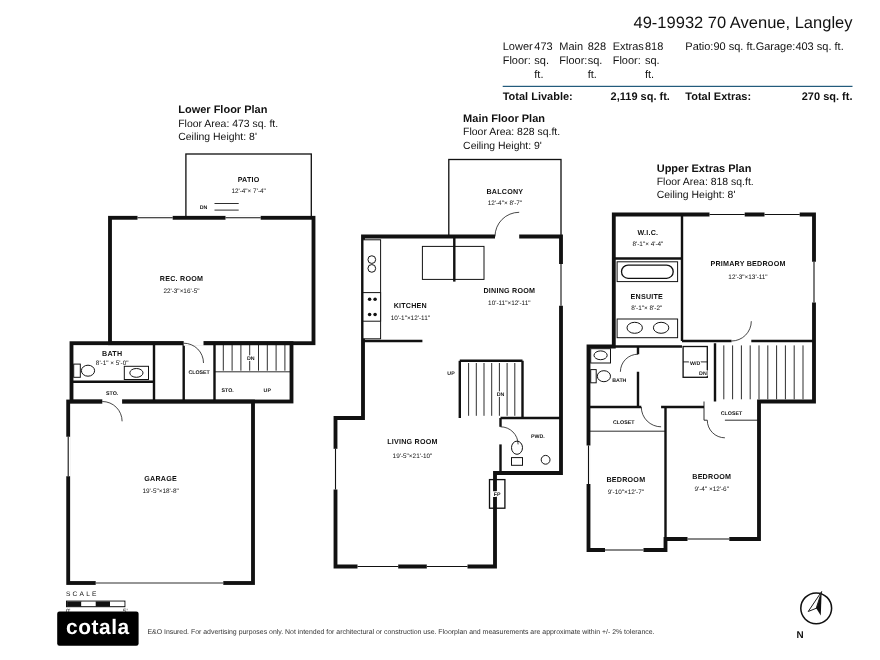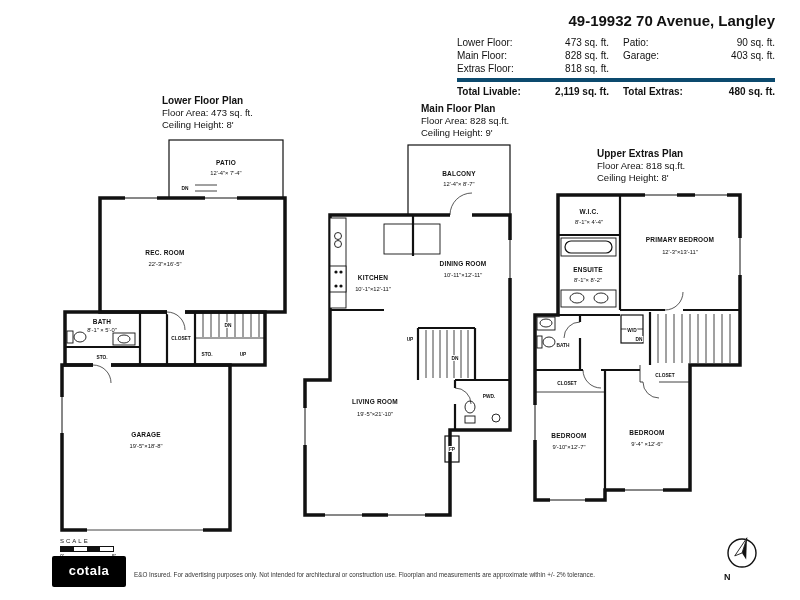--- a/index.html
+++ b/index.html
@@ -1,24 +1,24 @@
 <!DOCTYPE html>
 <html><head>
 <meta charset="utf-8">
 <style>
   html,body{margin:0;padding:0;background:#e8e8e8;}
   .page{position:relative;width:800px;height:600px;background:#fff;overflow:hidden;
         font-family:"Liberation Sans",sans-serif;color:#111;margin:0 auto;}
   
   .header{position:absolute;top:12px;right:25px;width:318px;}
-  .title{font-size:15px;font-weight:bold;text-align:right;margin-bottom:7px;}
+  .title{font-size:15px;font-weight:normal;text-align:right;margin-bottom:7px;}
   .stats{display:flex;gap:14px;}
-  .stats-col{display:flex;flex-direction:column;width:152px;}
+  .stats-col{display:flex;flex-direction:row;width:152px;}
   .stat-row{display:flex;justify-content:space-between;font-size:10px;line-height:13px;}
-  .totals{display:flex;gap:14px;border-top:4px solid #0c4a6e;margin-top:3px;padding-top:3px;}
+  .totals{display:flex;gap:14px;border-top:1px solid #0c4a6e;margin-top:3px;padding-top:3px;}
   .totals .stat-row{width:152px;font-weight:bold;}
   
   .plan-head{position:absolute;font-size:9.5px;line-height:12px;}
   .plan-head .t{font-weight:bold;font-size:10px;}
   
   .plan,.north{position:absolute;}
   svg text{font-family:"Liberation Sans",sans-serif;fill:#111;}
   .room-name{font-weight:bold;font-size:6.5px;text-anchor:middle;letter-spacing:.2px;}
   .room-dims{font-size:5.8px;text-anchor:middle;}
   .tiny{font-weight:bold;font-size:4.8px;text-anchor:middle;}
@@ -36,21 +36,21 @@
   .door-gap{stroke:#fff;stroke-width:4.5;}
   .door-arc{fill:none;stroke:#111;stroke-width:0.7;}
   
   .scale-block{position:absolute;left:60px;top:538px;width:58px;}
   .scale-label{font-size:6px;letter-spacing:2px;margin-bottom:2px;}
   .scale-bar{display:flex;border:1px solid #111;height:4px;width:52px;}
   .seg{flex:1;background:#fff;}
   .seg.dark{background:#111;}
   .scale-ticks{display:flex;justify-content:space-between;width:56px;margin-top:1px;font-size:5.5px;}
   .logo{position:absolute;left:52px;top:556px;width:74px;height:31px;background:#000;color:#fff;
-        font-size:13px;font-weight:bold;text-align:center;line-height:30px;letter-spacing:.5px;border-radius:2px;}
+        font-size:19px;font-weight:bold;text-align:center;line-height:30px;letter-spacing:.5px;border-radius:2px;}
   .disclaimer{position:absolute;left:134px;top:571px;font-size:6.3px;color:#333;white-space:nowrap;}
   .north-n{font-size:9px;font-weight:bold;}
 </style>
 </head>
 <body>
 
 <div class="page">
 
   <div class="header">
     <div class="title">49-19932 70 Avenue, Langley</div>
@@ -80,21 +80,21 @@
         </div>
       </div>
     </div>
     <div class="totals">
       <div class="stat-row total">
         <span class="stat-label">Total Livable:</span>
         <span class="stat-value">2,119 sq. ft.</span>
       </div>
       <div class="stat-row total">
         <span class="stat-label">Total Extras:</span>
-        <span class="stat-value">480 sq. ft.</span>
+        <span class="stat-value">270 sq. ft.</span>
       </div>
     </div>
   </div>
 
   <div class="plan-head" style="left:162px;top:95px">
     <div class="t">Lower Floor Plan</div>
     <div>Floor Area: 473 sq. ft.</div>
     <div>Ceiling Height: 8'</div>
   </div>
   <div class="plan-head" style="left:421px;top:103px">

